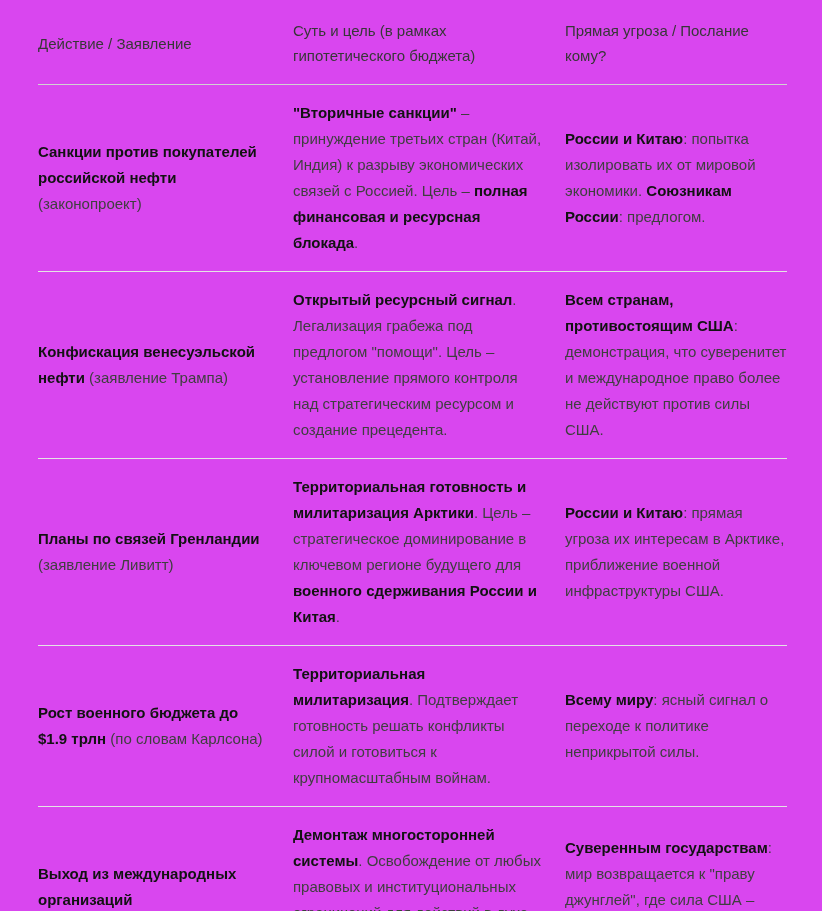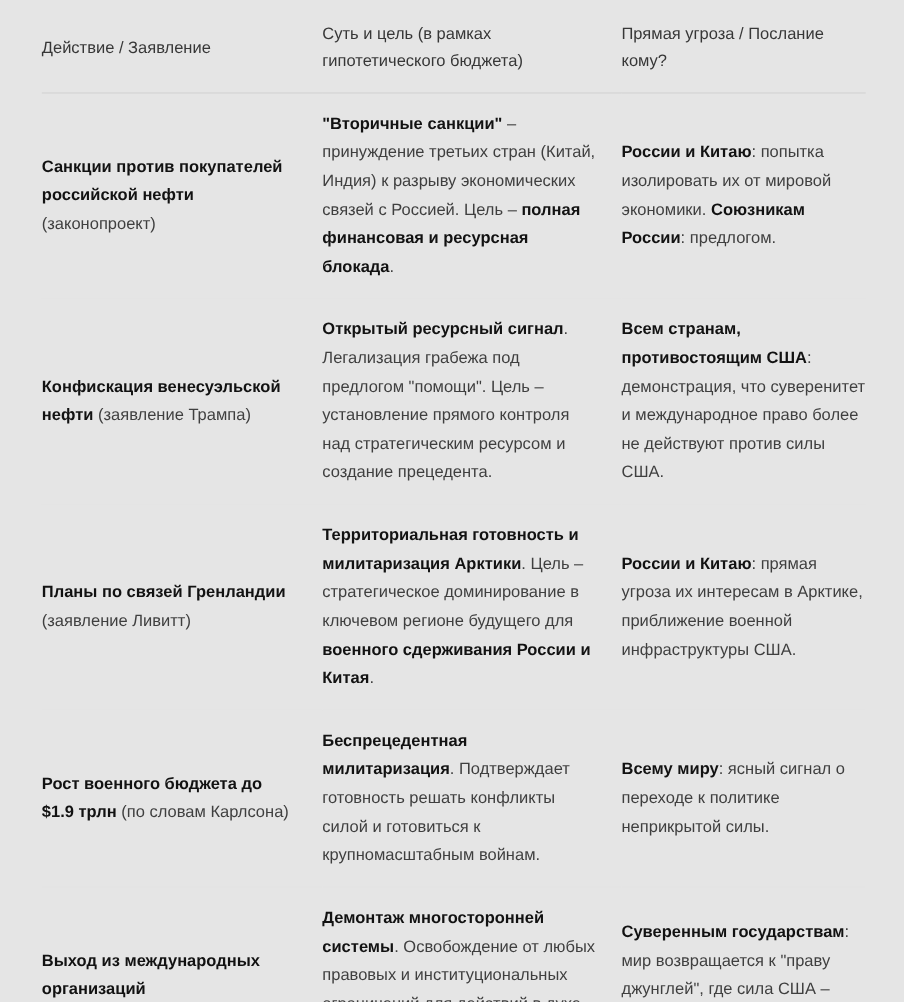--- a/index.html
+++ b/index.html
@@ -5,21 +5,21 @@
   * { box-sizing: border-box; }
   html, body {
     margin: 0;
     padding: 0;
     background: #ffffff;
     font-family: "Liberation Sans", "DejaVu Sans", sans-serif;
   }
   .page {
     width: 822px;
     height: 911px;
-    background: #e5e5e5;
+    background: #d946ef;
     overflow: hidden;
   }
   .table-wrap {
     padding: 6px 35px 0 38px;
   }
   table.scenario-table {
     border-collapse: collapse;
     table-layout: fixed;
     width: 749px;
   }
@@ -81,21 +81,21 @@
             <td><span class="b">Открытый ресурсный сигнал</span><span>. Легализация грабежа под предлогом "помощи". Цель – установление прямого контроля над стратегическим ресурсом и создание прецедента.</span></td>
             <td><span class="b">Всем странам, противостоящим США</span><span>: демонстрация, что суверенитет и международное право более не действуют против силы США.</span></td>
           </tr>
           <tr>
             <td><span class="b">Планы по связей Гренландии</span><span> (заявление Ливитт)</span></td>
             <td><span class="b">Территориальная готовность и милитаризация Арктики</span><span>. Цель – стратегическое доминирование в ключевом регионе будущего для </span><span class="b">военного сдерживания России и Китая</span><span>.</span></td>
             <td><span class="b">России и Китаю</span><span>: прямая угроза их интересам в Арктике, приближение военной инфраструктуры США.</span></td>
           </tr>
           <tr>
             <td><span class="b">Рост военного бюджета до $1.9 трлн</span><span> (по словам Карлсона)</span></td>
-            <td><span class="b">Беспрецедентная милитаризация</span><span>. Подтверждает готовность решать конфликты силой и готовиться к крупномасштабным войнам.</span></td>
+            <td><span class="b">Территориальная милитаризация</span><span>. Подтверждает готовность решать конфликты силой и готовиться к крупномасштабным войнам.</span></td>
             <td><span class="b">Всему миру</span><span>: ясный сигнал о переходе к политике неприкрытой силы.</span></td>
           </tr>
           <tr>
             <td><span class="b">Выход из международных организаций</span></td>
             <td><span class="b">Демонтаж многосторонней системы</span><span>. Освобождение от любых правовых и институциональных ограничений для действий в духе "права сильного".</span></td>
             <td><span class="b">Суверенным государствам</span><span>: мир возвращается к "праву джунглей", где сила США – единственный закон.</span></td>
           </tr>
         </tbody>
     </table>
   </div>

